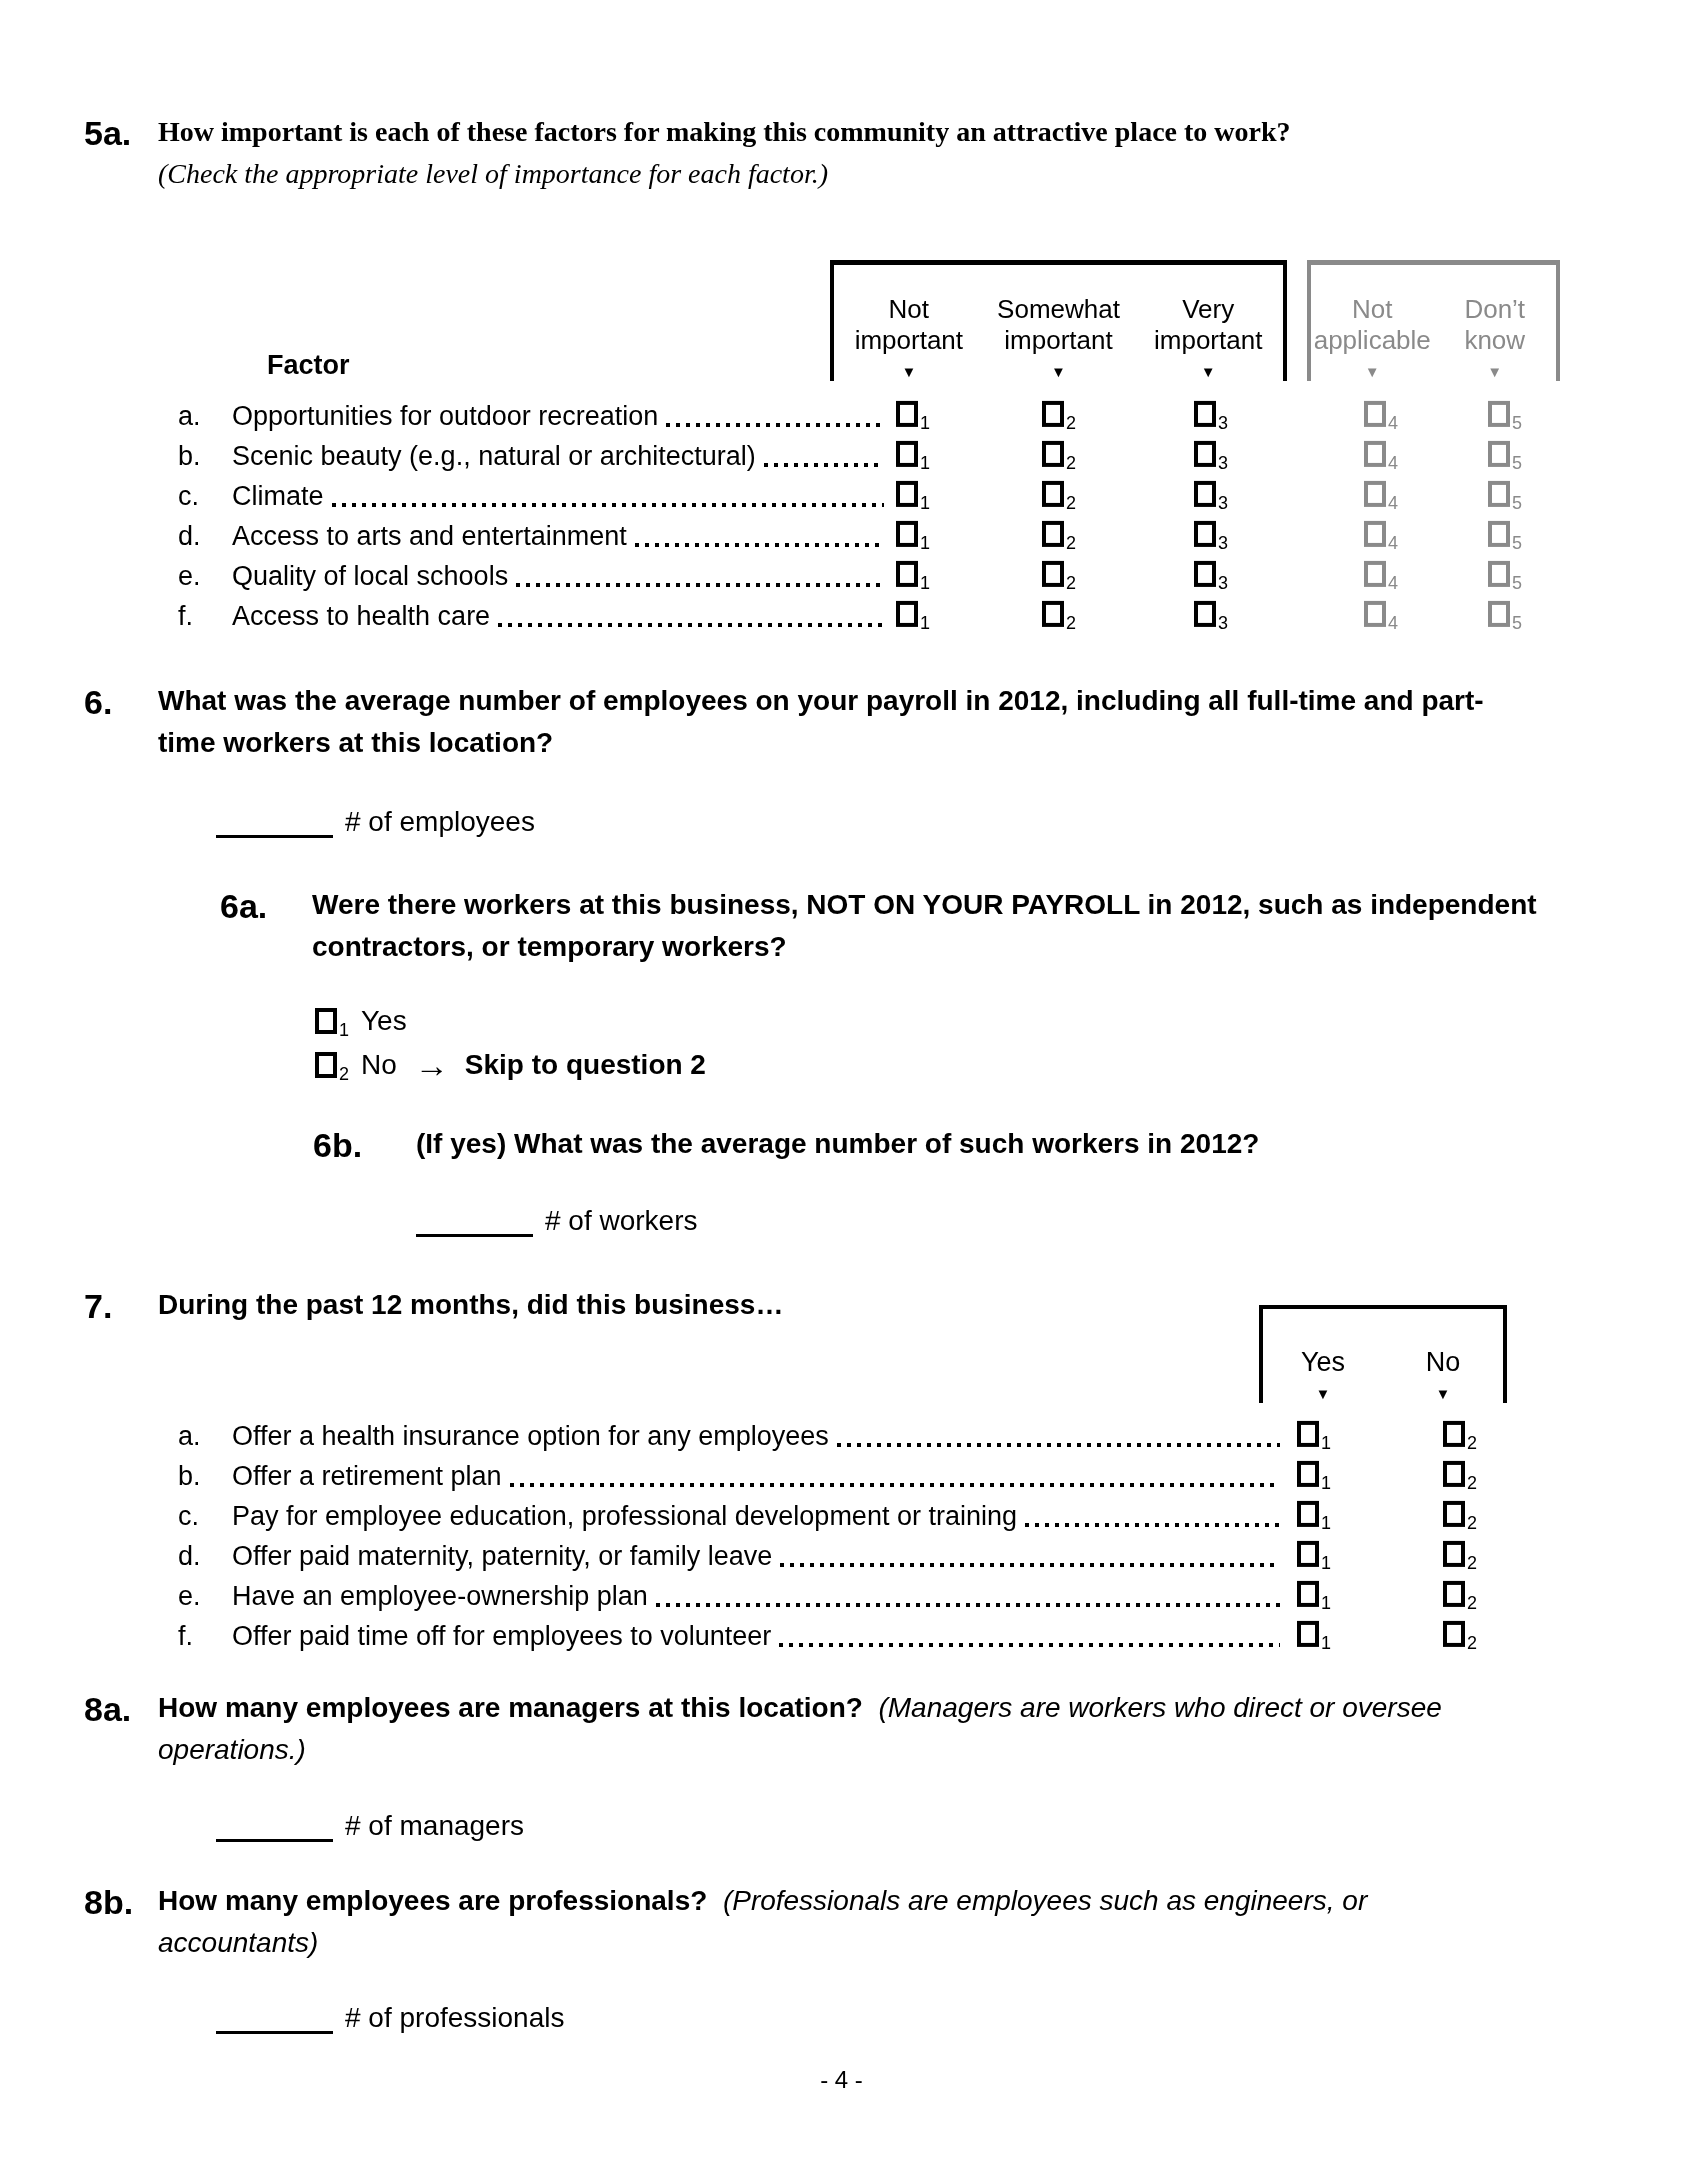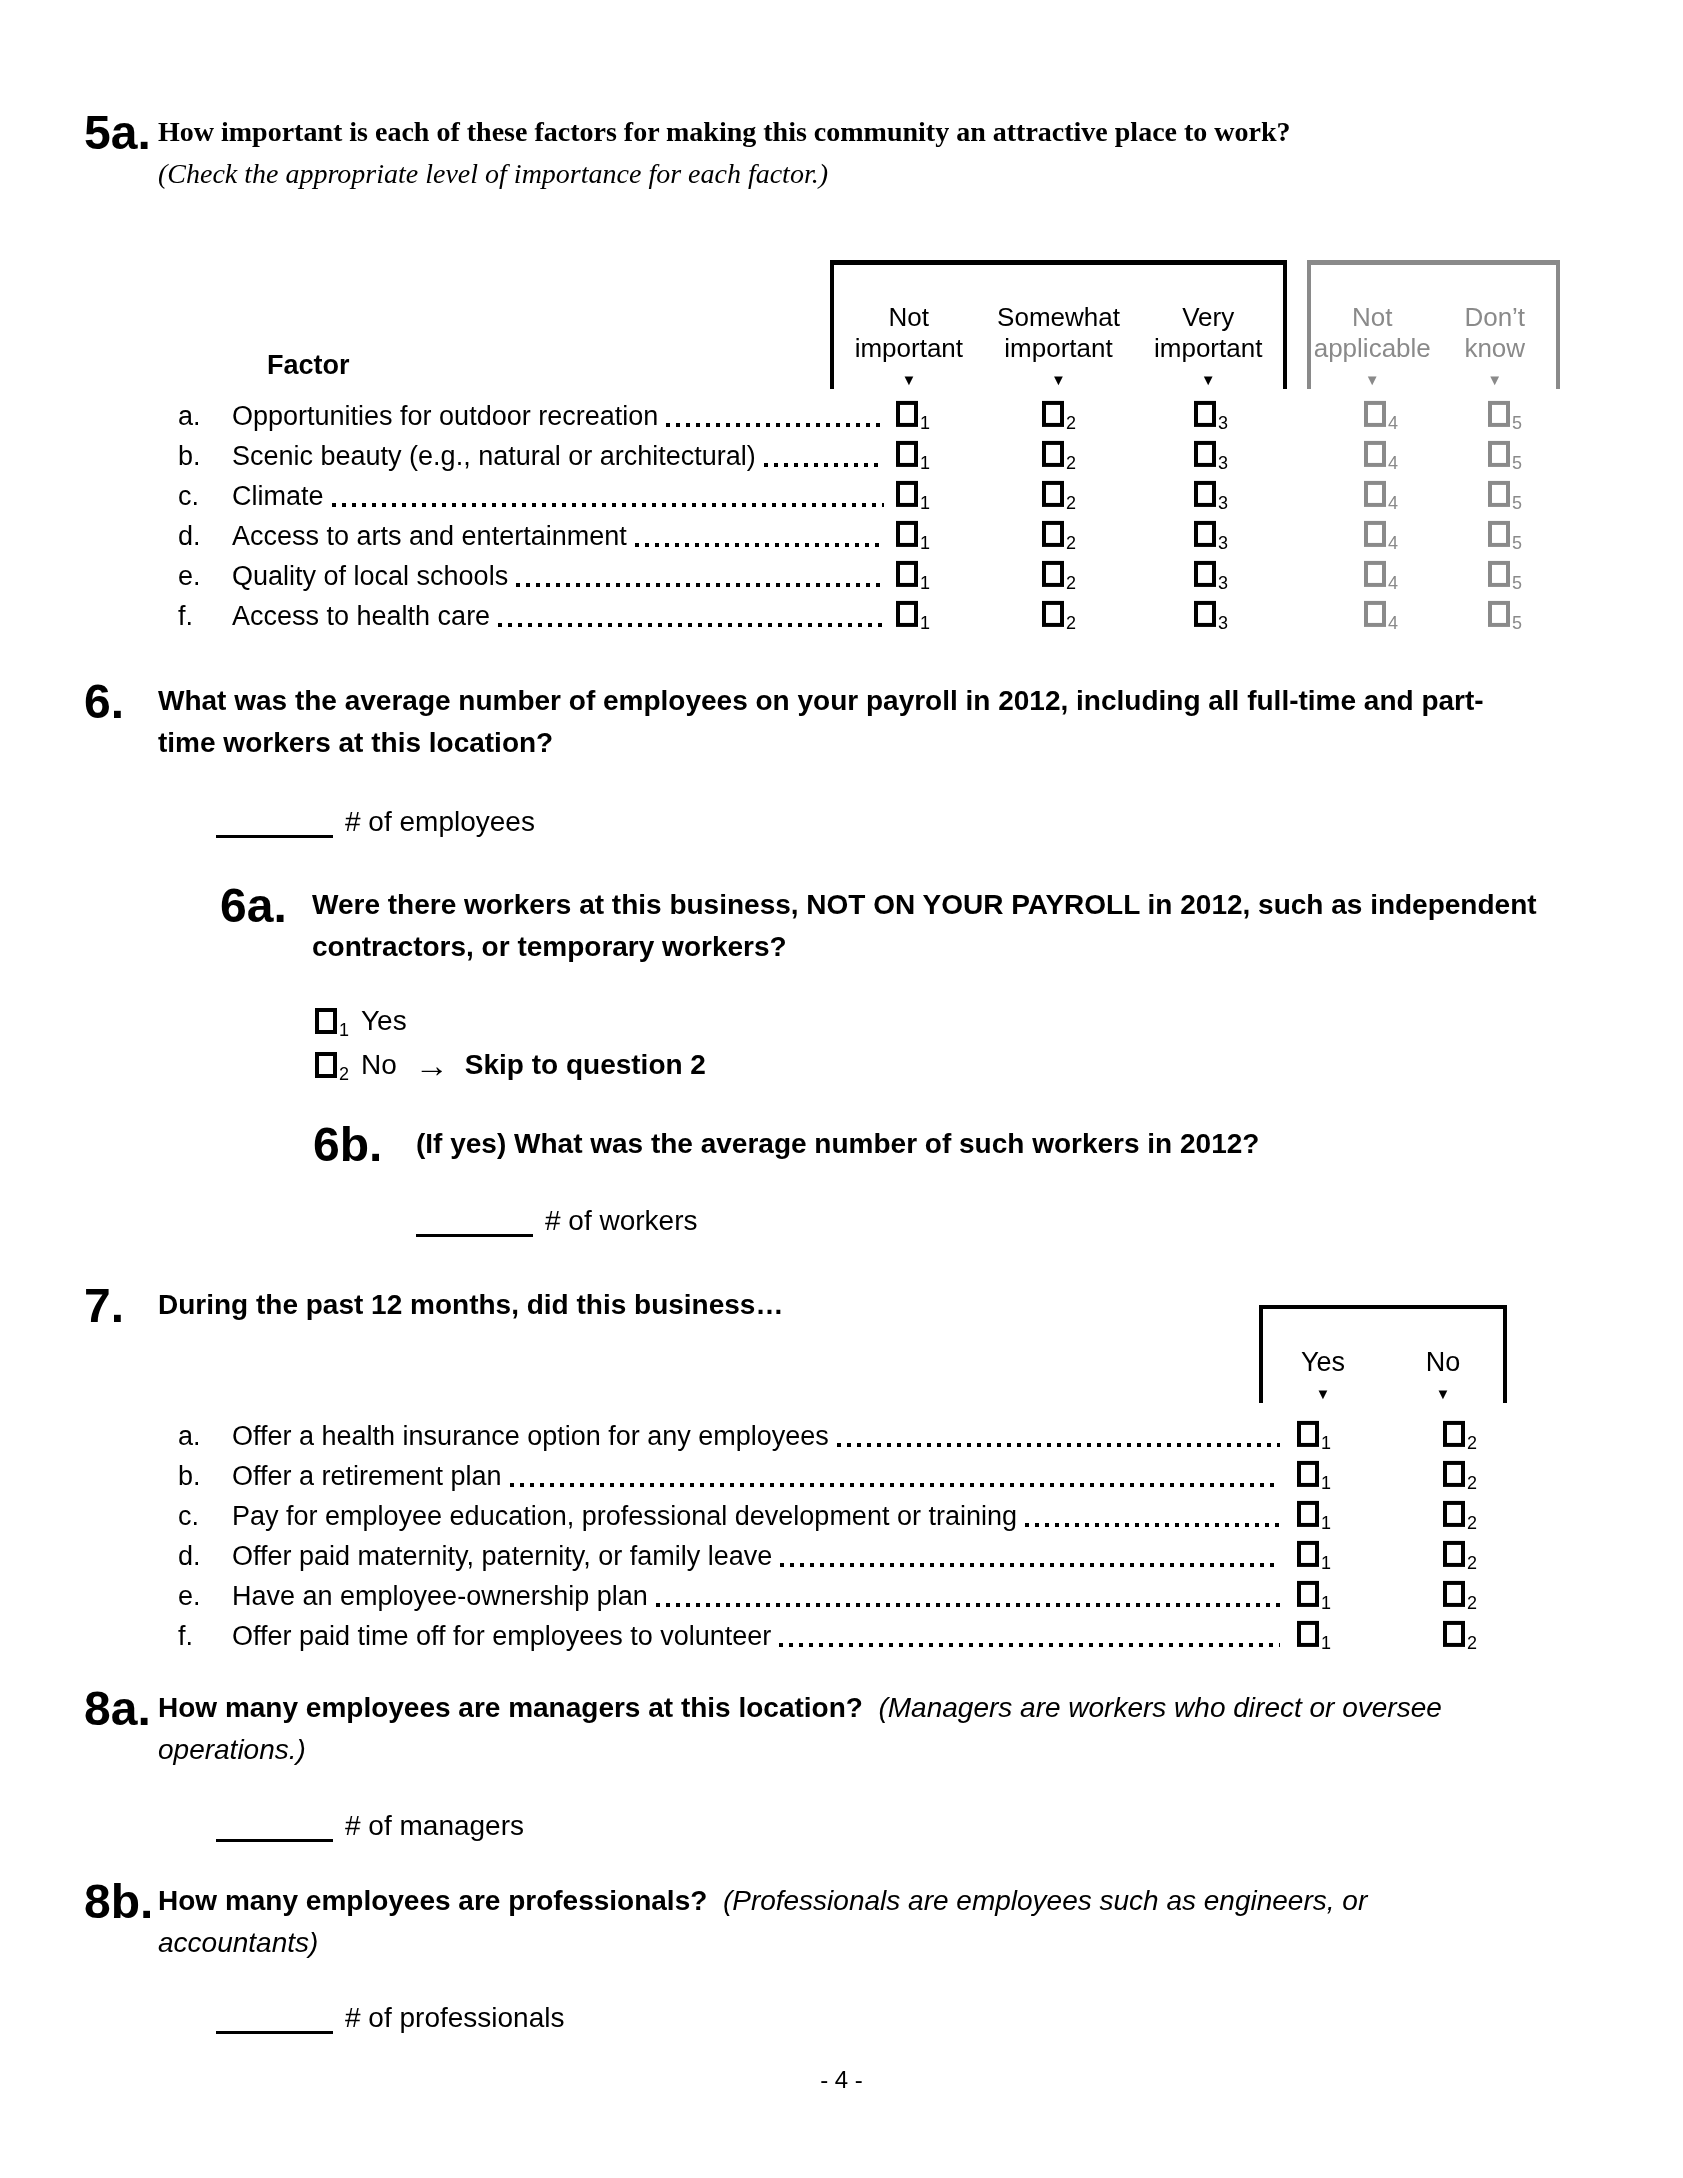--- a/index.html
+++ b/index.html
@@ -10,39 +10,39 @@
     margin:0 auto;
     background:#ffffff;
     font-family:"Liberation Sans", sans-serif;
     color:#000;
     padding-top:111px;
     overflow:hidden;
   }
 
   
   .qhead { display:flex; margin-left:84px; }
-  .qnum  { flex:none; width:74px; font-size:48px; font-weight:bold; line-height:44px; }
+  .qnum  { flex:none; width:74px; font-size:34px; font-weight:bold; line-height:44px; }
   .qtext { font-size:28px; font-weight:bold; line-height:42px; }
   .qtext .instr { font-style:italic; font-weight:normal; }
   #q5a .qtext { width:1376px;font-family:Liberation Serif, serif; }
   #q6  .qtext { width:1346px; }
   #q6a .qtext { width:1233px; }
   #q7  .qtext { width:1188px; }
   #q8a .qtext, #q8b .qtext { width:1346px; }
   .qtext .inline-italic { font-style:italic; font-weight:normal; }
 
   #q6a .qhead { margin-left:220px; }
   #q6a .qnum  { width:92px; }
   #q6b .qhead { margin-left:313px; }
   #q6b .qnum  { width:103px; }
 
   
   .hdr5a { position:relative; height:129px; margin-top:65px; }
   .factor { position:absolute; left:267px; bottom:8px; font-size:27px; font-weight:bold; }
-  .bracket { position:absolute; top:0; bottom:0; display:flex; }
+  .bracket { position:absolute; top:0; bottom:8px; display:flex; }
   .bracket.bk { left:830px;  width:457px; border:4px solid #000;    border-top-width:5px; border-bottom:none; }
   .bracket.gk { left:1307px; width:253px; border:4px solid #8a8a8a; border-top-width:5px; border-bottom:none; color:#8a8a8a; }
   .hcol { flex:1 1 0; display:flex; flex-direction:column; justify-content:flex-end; align-items:center; padding-bottom:1px; }
   .hcol .hl { font-size:26px; line-height:31px; text-align:center; white-space:nowrap; }
   .pointer { font-size:15px; line-height:17px; margin-top:7px; }
 
   
   .trow { position:relative; height:40px; font-size:27px; }
   .tmain { position:absolute; left:178px; top:0; height:100%; display:flex; align-items:center; }
   .t5 .tmain { width:708px; }

